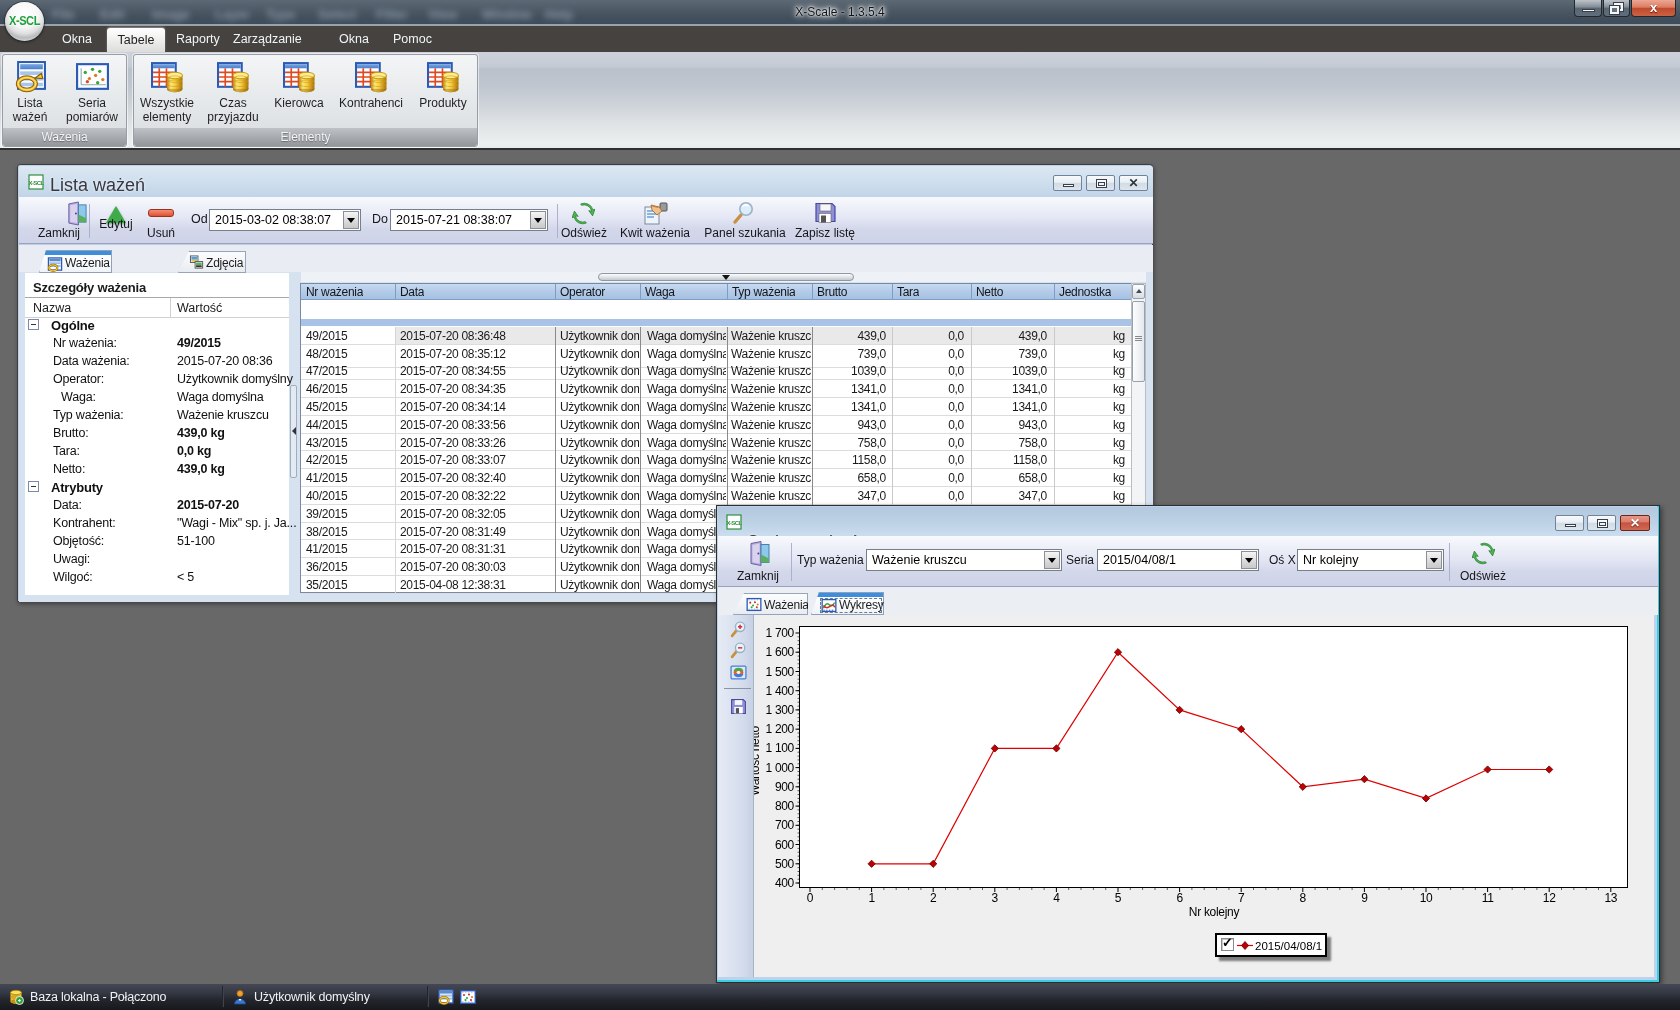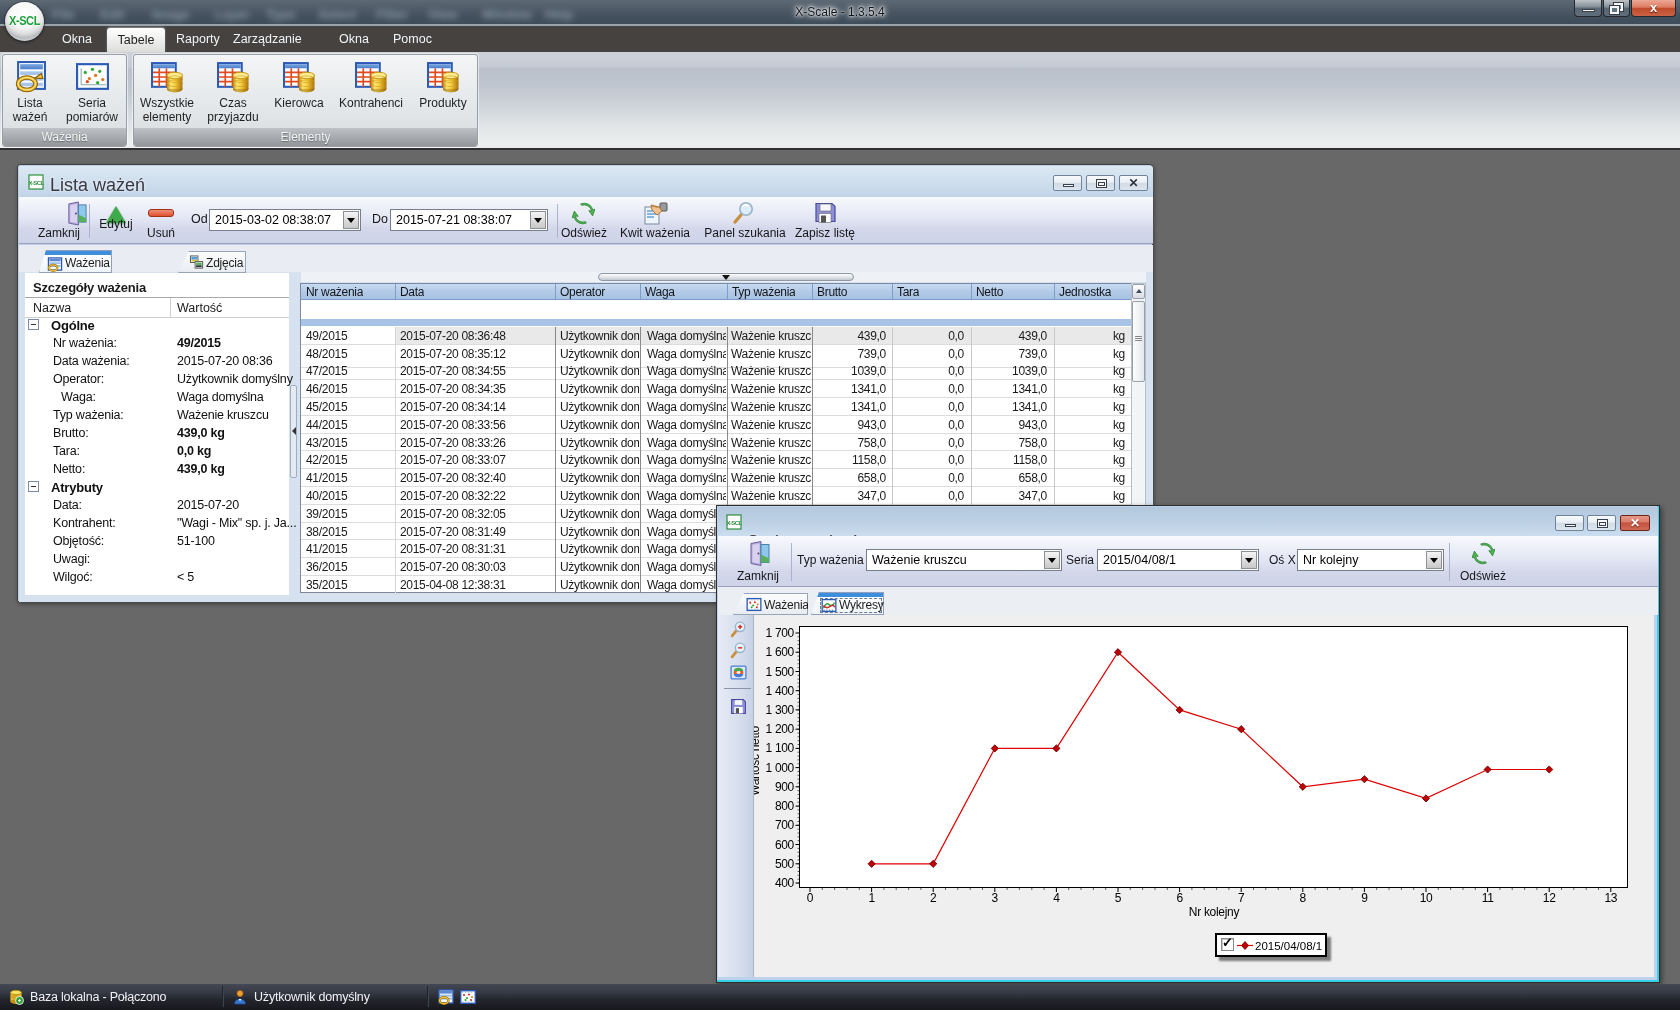--- a/index.html
+++ b/index.html
@@ -354,21 +354,21 @@
       <div class="tree-label" style="left:152px;top:134.8px;">Ważenie kruszcu</div>
       <div class="tree-label" style="left:28px;top:152.8px;">Brutto:</div>
       <div class="tree-label" style="left:152px;top:152.8px;"><b>439,0 kg</b></div>
       <div class="tree-label" style="left:28px;top:170.8px;">Tara:</div>
       <div class="tree-label" style="left:152px;top:170.8px;"><b>0,0 kg</b></div>
       <div class="tree-label" style="left:28px;top:188.8px;">Netto:</div>
       <div class="tree-label" style="left:152px;top:188.8px;"><b>439,0 kg</b></div>
       <div class="expbox" style="left:3px;top:207.8px;"></div>
       <div class="tree-label" style="left:26px;top:206.8px;font-weight:bold;font-size:13px;">Atrybuty</div>
       <div class="tree-label" style="left:28px;top:224.8px;">Data:</div>
-      <div class="tree-label" style="left:152px;top:224.8px;">2015-07-20</div>
+      <div class="tree-label" style="left:152px;top:224.8px;font-weight:bold;">2015-07-20</div>
       <div class="tree-label" style="left:28px;top:242.8px;">Kontrahent:</div>
       <div class="tree-label" style="left:152px;top:242.8px;">"Wagi - Mix" sp. j. Ja...</div>
       <div class="tree-label" style="left:28px;top:260.8px;">Objętość:</div>
       <div class="tree-label" style="left:152px;top:260.8px;">51-100</div>
       <div class="tree-label" style="left:28px;top:278.8px;">Uwagi:</div>
       <div class="tree-label" style="left:28px;top:296.8px;">Wilgoć:</div>
       <div class="tree-label" style="left:152px;top:296.8px;">&lt; 5</div>
     </div>
     <div style="position:absolute;left:272px;top:220px;width:7px;height:93px;background:#e4eaf2;border:1px solid #9fadc0;border-radius:2px;"></div>
     <div style="position:absolute;left:273.5px;top:262px;width:0;height:0;border-top:4px solid transparent;border-bottom:4px solid transparent;border-right:4px solid #333;"></div>

